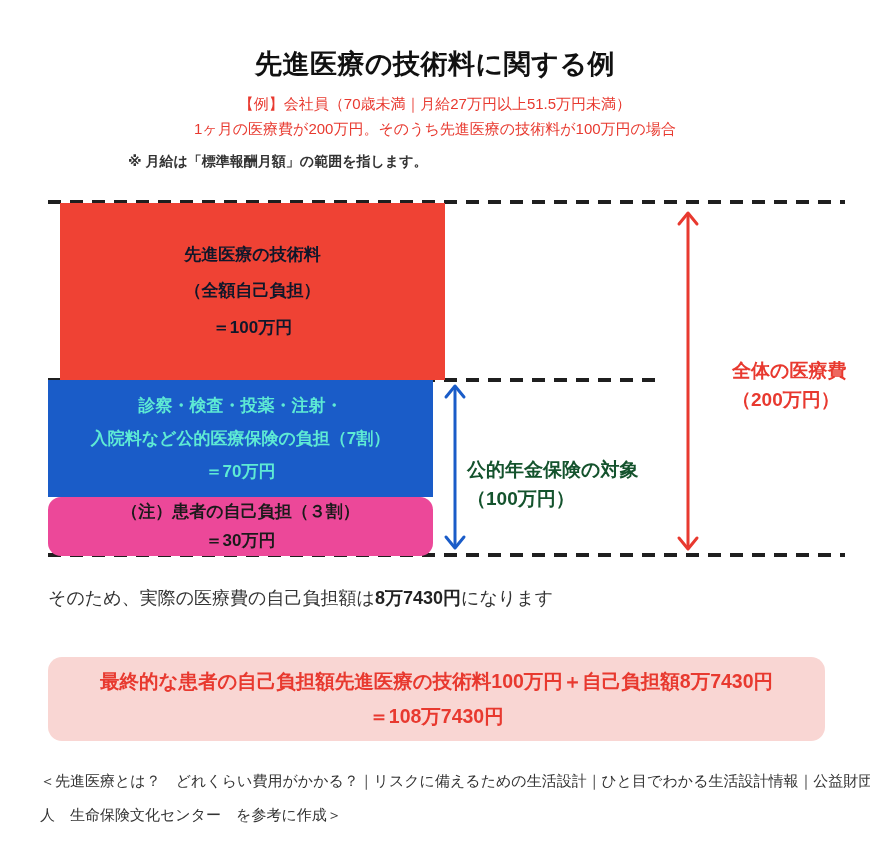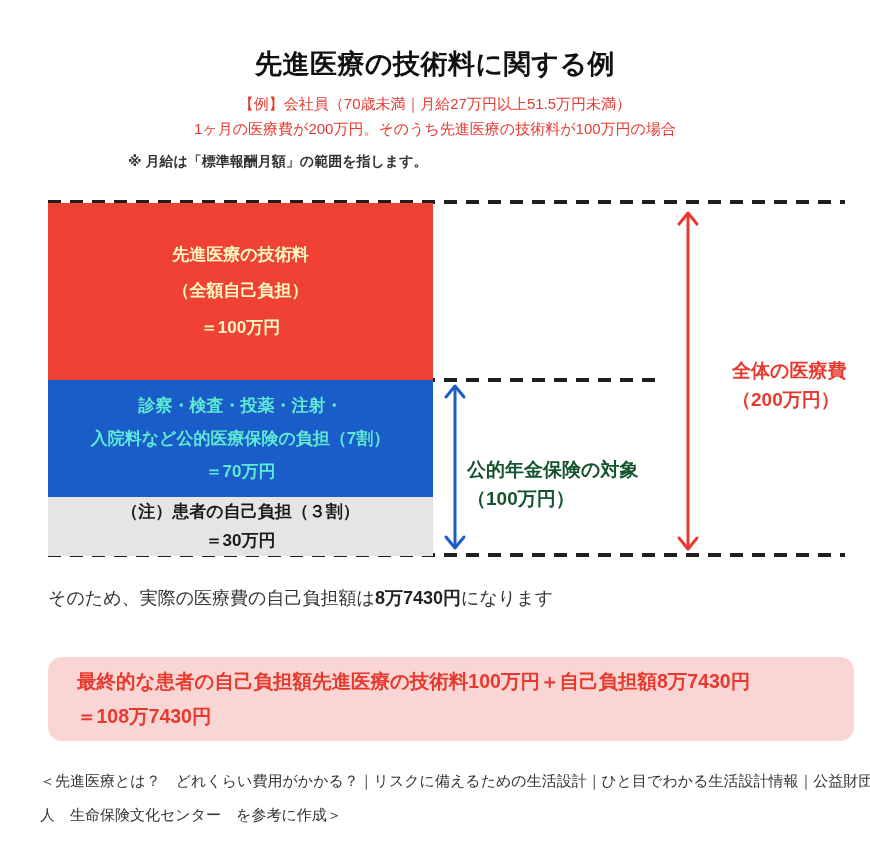--- a/index.html
+++ b/index.html
@@ -40,23 +40,23 @@
   .dash.top{left:48px;top:200px;width:797px;}
   .dash.mid{left:48px;top:378px;width:608px;}
   .dash.bottom{left:48px;top:553px;width:797px;}
 
   .box{
     position:absolute;left:48px;width:385px;
     display:flex;flex-direction:column;justify-content:center;align-items:center;
     text-align:center;font-weight:700;
   }
   .box div{white-space:nowrap;}
-  .box.red{top:203px;height:177px;background:#ef4234;color:#fef9c3;font-size:17px;line-height:2.15;}
+  .box.red{top:203px;height:177px;background:#ef4234;color:#0f172a;font-size:17px;line-height:2.15;margin-left:12px;}
   .box.blue{top:380px;height:117px;background:#1a5cc8;color:#5eead4;font-size:17px;line-height:1.95;}
-  .box.pink{top:497px;height:59px;background:#e5e5e5;color:#1a1a1a;font-size:17px;line-height:1.7;}
+  .box.pink{top:497px;height:59px;background:#ec4899;color:#1a1a1a;font-size:17px;line-height:1.7;border-radius:13px;}
 
   .arrow{position:absolute;}
   .arrow.blue{left:442px;top:382px;}
   .arrow.red{left:675px;top:209px;}
 
   .range-label{
     position:absolute;font-weight:700;line-height:1.55;font-size:19px;
     white-space:nowrap;
   }
   .range-label.blue{left:467px;top:455px;color:#14532d;}
@@ -67,24 +67,23 @@
     position:absolute;left:48px;top:583px;width:810px;
     font-size:18px;color:#333;line-height:1.72;
   }
   .summary div{white-space:nowrap;}
   .summary b{color:#222;}
 
   
   .result{
     position:absolute;left:48px;top:657px;width:777px;height:84px;
     background:#f9d6d3;border-radius:14px;
-    display:flex;flex-direction:column;justify-content:center;align-items:flex-start;
+    display:flex;flex-direction:column;justify-content:center;align-items:center;
     color:#e8392f;font-weight:700;font-size:19.5px;line-height:1.8;
     text-align:center;
-    padding-left:29px;
   }
   .result div{white-space:nowrap;}
 
   
   .footer{
     position:absolute;left:40px;top:764px;width:812px;
     font-size:15px;color:#333;line-height:2.25;
   }
   .footer div{white-space:nowrap;}
 </style>

